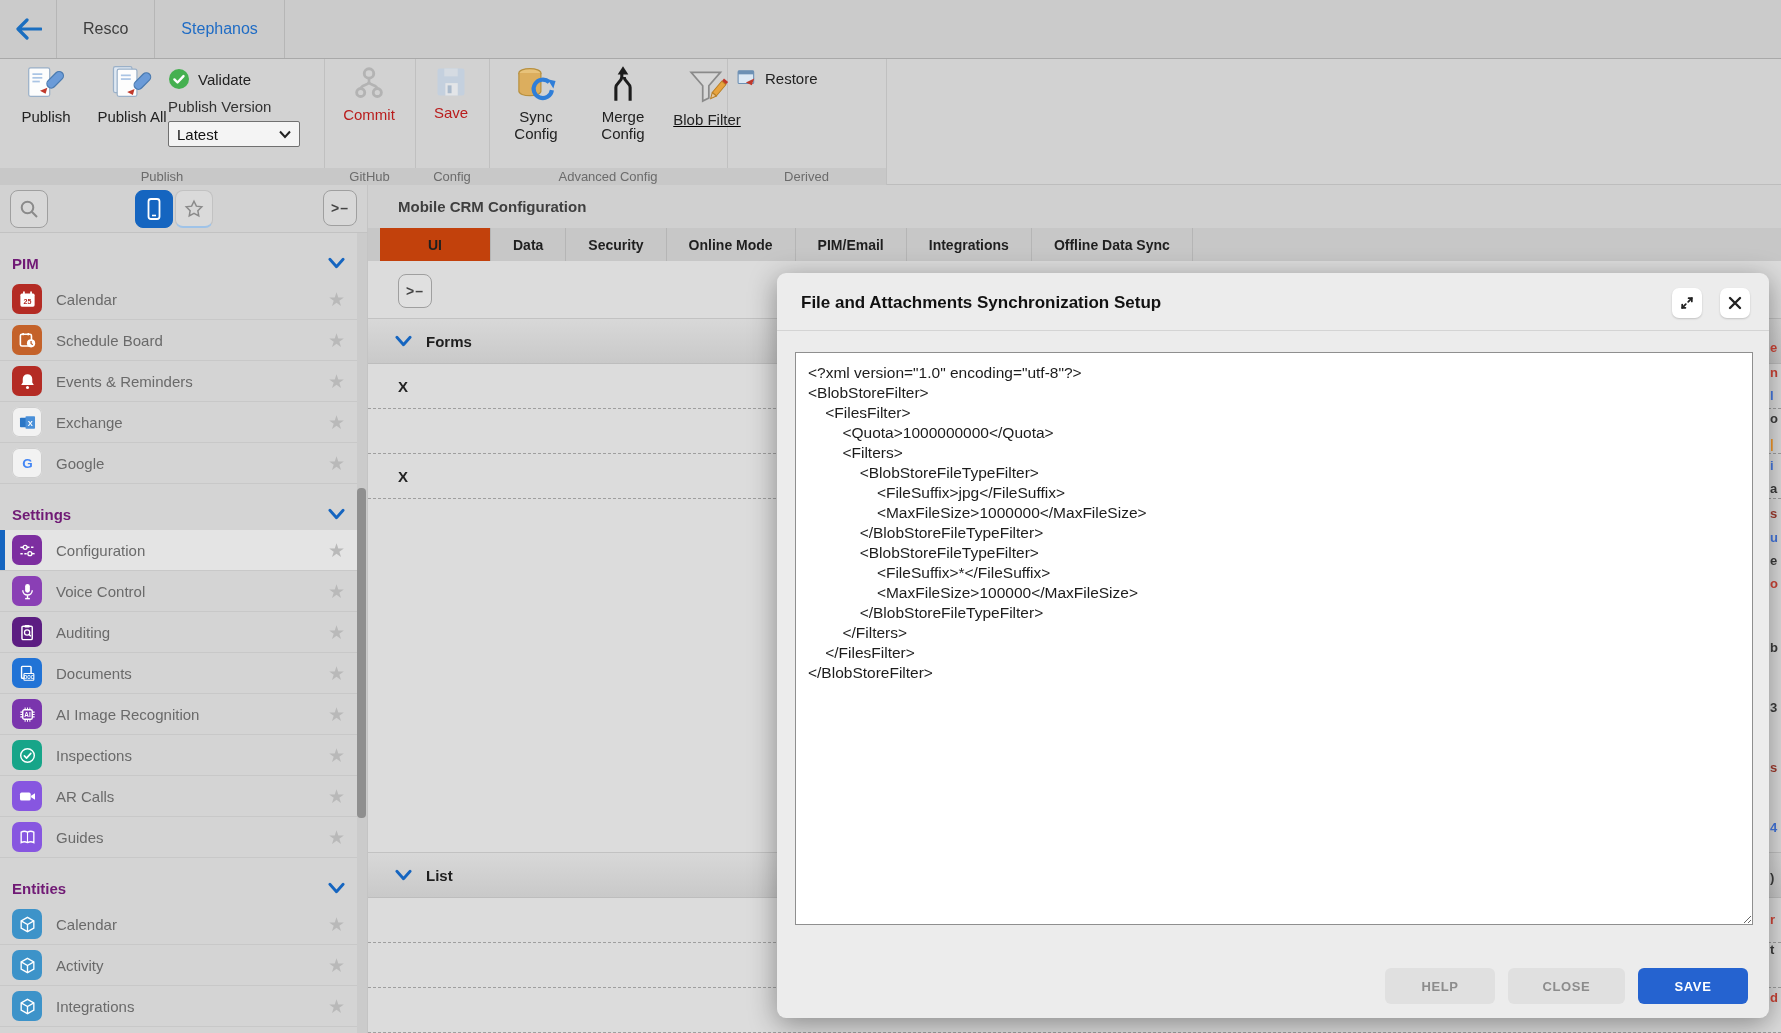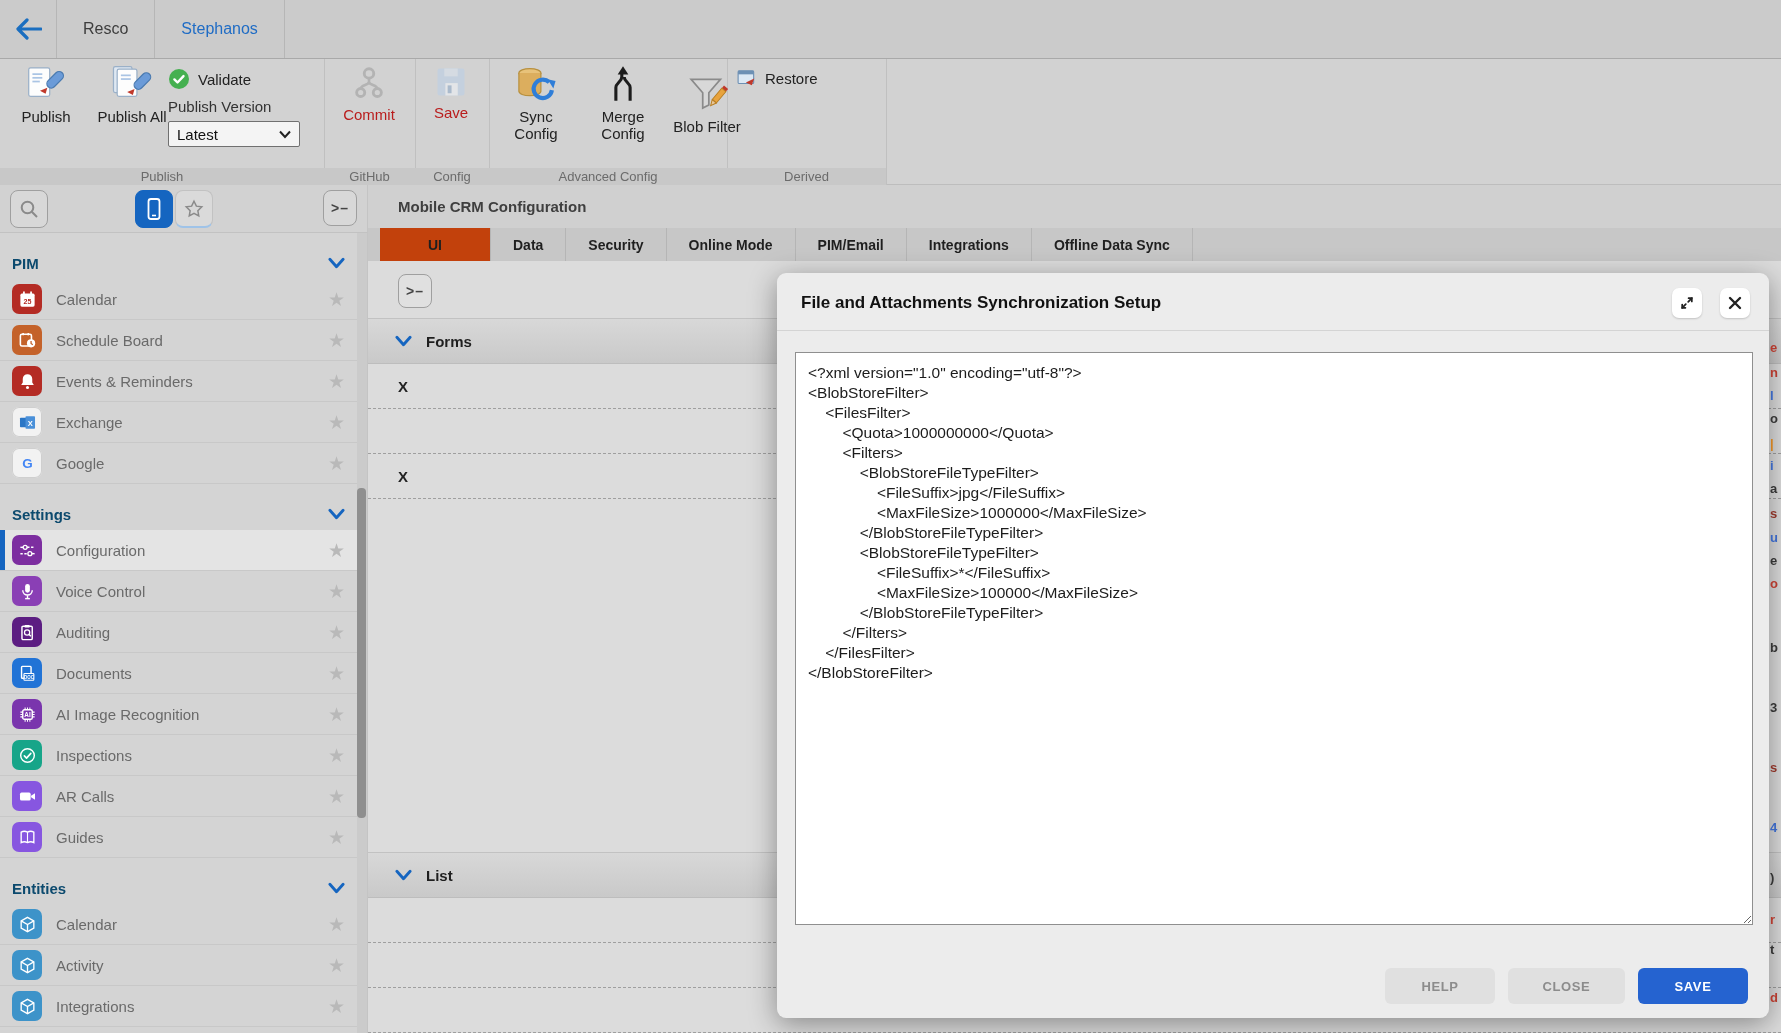--- a/index.html
+++ b/index.html
@@ -44,21 +44,21 @@
   .sq-btn.flat { border-color:#c2c2c2; background:#dadada; border-bottom:2px solid #9fc3e8; }
   .console-glyph { font-size:14px; font-weight:bold; color:#444; letter-spacing:1px; }
 
   .sidebar { position:absolute; left:0; top:233px; width:368px; height:800px;
     background:#d4d4d4; border-right:1px solid #c4c4c4; overflow:hidden; }
   .sb-track { position:absolute; right:0; top:0; width:10px; height:800px; background:#cbcbcb; }
   .sb-thumb { position:absolute; right:1px; top:255px; width:9px; height:330px;
     background:#8f8f8f; border-radius:4px; cursor:grab; }
   .sec-head { height:32px; margin-top:14px; display:flex; align-items:center;
     padding:0 22px 0 12px; cursor:pointer; }
-  .sec-head .t { font-size:15px; font-weight:bold; color:#0c4a6e; flex:1; }
+  .sec-head .t { font-size:15px; font-weight:bold; color:#701a75; flex:1; }
   .sb-item { height:41px; display:flex; align-items:center; padding-right:22px;
     position:relative; cursor:pointer; border-bottom:1px solid #c8c8c8; }
   .sb-item.selected { background:#e4e4e4; }
   .sb-item.selected::before { content:""; position:absolute; left:0; top:0; bottom:0;
     width:5px; background:#1565c0; }
   .tile { width:30px; height:30px; border-radius:7px; margin-left:12px;
     display:flex; align-items:center; justify-content:center; flex:none; }
   .sb-item .lab { font-size:15px; color:#6a6a6a; margin-left:14px; flex:1; }
   .star { font-size:19px; color:#b9b9b9; line-height:1; cursor:pointer; }
 
@@ -229,21 +229,21 @@
   <div class="rbtn" style="left:580px; top:5px; width:86px;">
     <span class="icn">
       <svg width="38" height="40" viewBox="0 0 32 32">
           <path d="M10 30V19c0-4 5-5 5-9v-4M22 30V19c0-4-5-5-5-9" stroke="#1c1c1c" stroke-width="2.6" fill="none"></path>
           <path d="M16 1l-4.5 7h9z" fill="#1c1c1c"></path>
         </svg>
     </span>
     <span class="lbl" style="width:52px;">Merge Config</span>
   </div>
 
-  <div class="rbtn" style="left:662px; top:15px; width:90px;">
+  <div class="rbtn" style="left:662px; top:8px; width:90px;text-decoration:underline;">
     <span class="icn">
       <svg width="44" height="40" viewBox="0 0 36 32">
           <path d="M5 4h24l-9.5 11v10l-5 2.5V15z" fill="#d8d8d8" stroke="#8a8a8a" stroke-width="1.4"></path>
           <g transform="rotate(40 27 18)">
             <rect x="25" y="8" width="4.4" height="2.8" fill="#c0392b"></rect>
             <rect x="25" y="10.8" width="4.4" height="12" fill="#e8a33d" stroke="#b87d20" stroke-width=".8"></rect>
             <path d="M25 23l2.2 4.6 2.2-4.6z" fill="#e8c79a" stroke="#b87d20" stroke-width=".8"></path>
           </g>
         </svg>
     </span>

